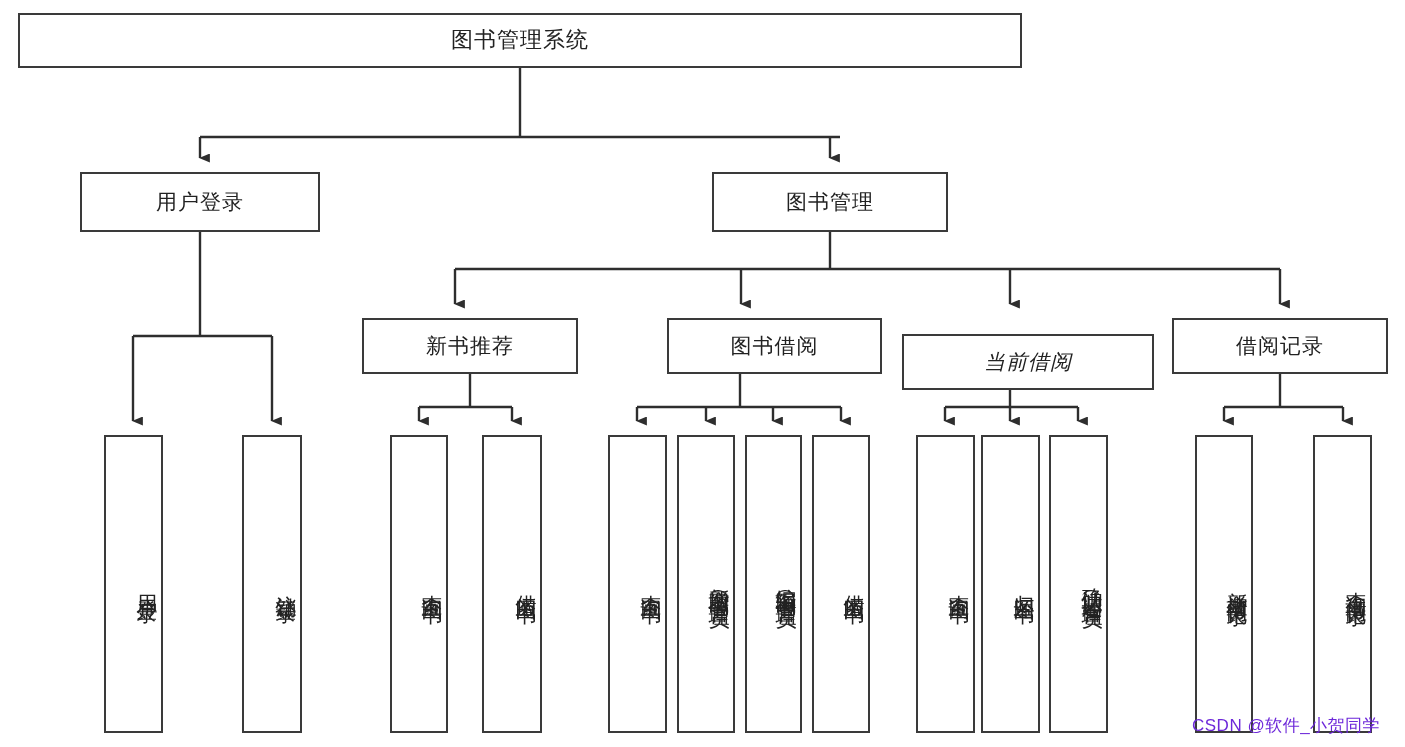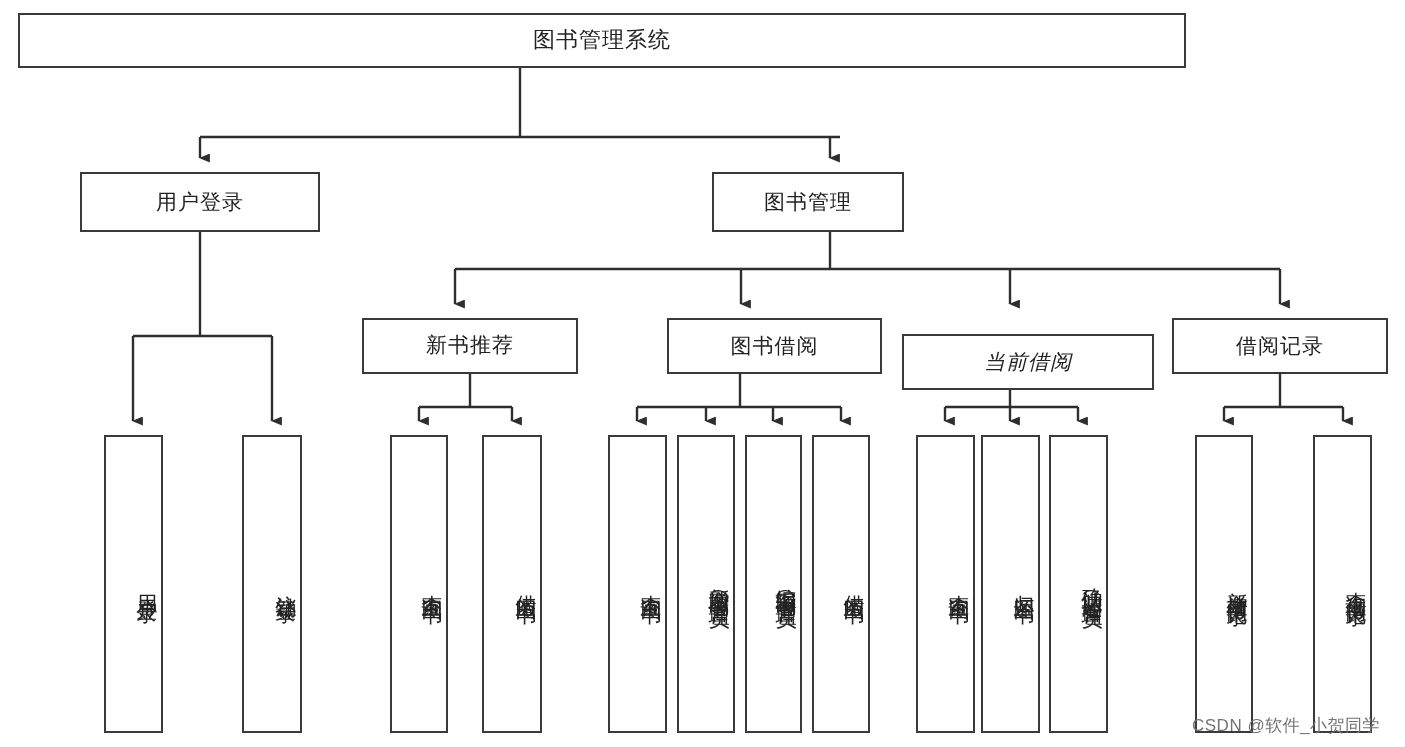--- a/index.html
+++ b/index.html
@@ -49,21 +49,21 @@
     padding-top: 6px;
     padding-bottom: 6px;
     align-items: flex-start;
     justify-content: center;
   }
   .node.root {
     font-size: 22px;
   }
   .watermark {
     position: absolute;
-    color: #737373;
+    color: #6d28d9;
     font-size: 17px;
     white-space: nowrap;
     z-index: 5;
     letter-spacing: 0.5px;
   }
 </style>
 </head>
 <body>
 
 <div id="canvas">
@@ -111,26 +111,26 @@
       <path d="M 1010 407 L 1010 421" marker-end="url(#arrow)"></path>
       <path d="M 1078 407 L 1078 421" marker-end="url(#arrow)"></path>
 
       <path d="M 1280 374 L 1280 407"></path>
       <path d="M 1224 407 L 1343 407"></path>
       <path d="M 1224 407 L 1224 421" marker-end="url(#arrow)"></path>
       <path d="M 1343 407 L 1343 421" marker-end="url(#arrow)"></path>
     </g>
   </svg>
 
-  <div class="node horiz root" style="left: 18px; top: 13px; width: 1168px; height: 55px;">图书管理系统</div>
+  <div class="node horiz root" style="left: 18px; top: 13px; width: 1004px; height: 55px;">图书管理系统</div>
 
   <div class="node horiz" style="left: 80px; top: 172px; width: 240px; height: 60px;">用户登录</div>
-  <div class="node horiz" style="left: 712px; top: 172px; width: 192px; height: 60px;">图书管理</div>
+  <div class="node horiz" style="left: 712px; top: 172px; width: 236px; height: 60px;">图书管理</div>
 
-  <div class="node horiz" style="left: 362px; top: 318px; width: 216px; height: 56px; font-family: Liberation Serif, serif;">新书推荐</div>
+  <div class="node horiz" style="left: 362px; top: 318px; width: 216px; height: 56px;">新书推荐</div>
   <div class="node horiz" style="left: 667px; top: 318px; width: 215px; height: 56px;">图书借阅</div>
   <div class="node horiz" style="left: 902px; top: 334px; width: 252px; height: 56px; font-style: italic;">当前借阅</div>
   <div class="node horiz" style="left: 1172px; top: 318px; width: 216px; height: 56px; text-align: right;">借阅记录</div>
 
   <div class="node vert" style="left: 104px; top: 435px; width: 59px; height: 298px;">用户登录</div>
   <div class="node vert" style="left: 242px; top: 435px; width: 60px; height: 298px;">注销登录</div>
   <div class="node vert" style="left: 390px; top: 435px; width: 58px; height: 298px;">查询图书</div>
   <div class="node vert" style="left: 482px; top: 435px; width: 60px; height: 298px;">借阅图书</div>
   <div class="node vert" style="left: 608px; top: 435px; width: 59px; height: 298px;">查询图书</div>
   <div class="node vert" style="left: 677px; top: 435px; width: 58px; height: 298px;">新增图书（管理员）</div>

